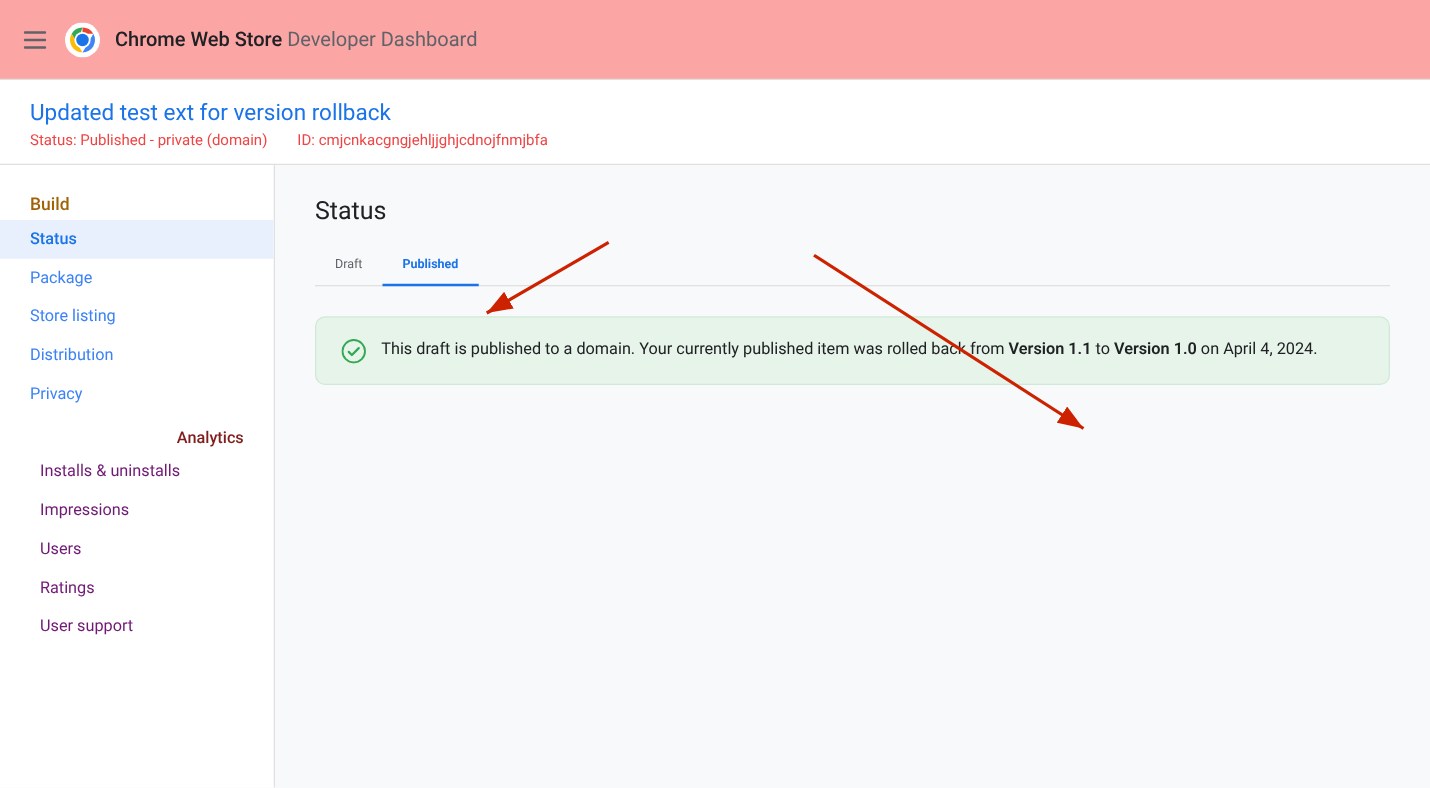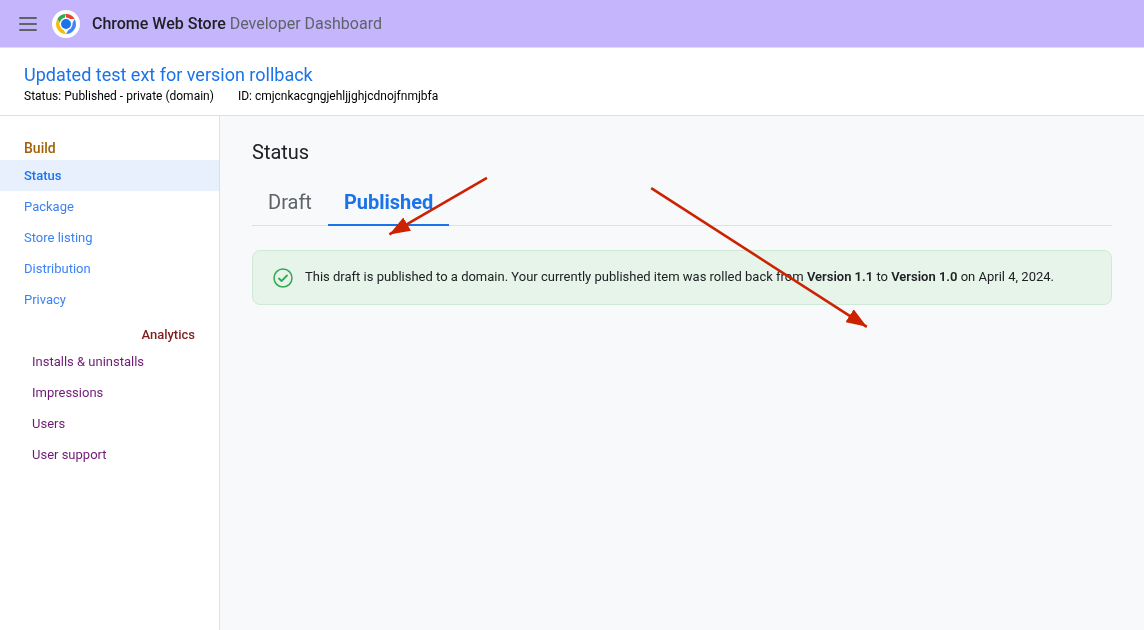--- a/index.html
+++ b/index.html
@@ -10,22 +10,22 @@
       color: #202124;
       width: 1144px;
       height: 630px;
       overflow: hidden;
     }
 
     
     .topbar {
       display: flex;
       align-items: center;
-      background: #c4b5fd;
-      height: 48px;
+      background: #fca5a5;
+      height: 64px;
       padding: 0 16px;
       border-bottom: 1px solid #e0e0e0;
       gap: 12px;
     }
     .topbar-menu-icon {
       font-size: 18px;
       color: #5f6368;
       cursor: pointer;
       width: 24px;
       display: flex;
@@ -52,21 +52,21 @@
       border-bottom: 1px solid #e0e0e0;
     }
     .page-header h1 {
       font-size: 18px;
       font-weight: 400;
       color: #1a73e8;
       margin-bottom: 4px;
     }
     .page-header .meta {
       font-size: 12px;
-      color: #000000;
+      color: #ef4444;
       display: flex;
       gap: 24px;
     }
 
     
     .main-layout {
       display: flex;
       height: calc(630px - 48px - 68px);
     }
 
@@ -130,21 +130,21 @@
     }
 
     
     .tabs {
       display: flex;
       border-bottom: 1px solid #e0e0e0;
       margin-bottom: 24px;
     }
     .tab {
       padding: 10px 16px;
-      font-size: 20px;
+      font-size: 10px;
       color: #5f6368;
       cursor: pointer;
       border-bottom: 2px solid transparent;
       margin-bottom: -1px;
     }
     .tab.active {
       color: #1a73e8;
       border-bottom: 2px solid #1a73e8;
       font-weight: 700;
     }
@@ -228,20 +228,21 @@
     <a class="sidebar-item active">Status</a>
     <a class="sidebar-item">Package</a>
     <a class="sidebar-item">Store listing</a>
     <a class="sidebar-item">Distribution</a>
     <a class="sidebar-item">Privacy</a>
 
     <div class="sidebar-analytics-label">Analytics</div>
     <a class="sidebar-sub-item">Installs &amp; uninstalls</a>
     <a class="sidebar-sub-item">Impressions</a>
     <a class="sidebar-sub-item">Users</a>
+    <a class="sidebar-sub-item">Ratings</a>
     <a class="sidebar-sub-item">User support</a>
   </nav>
 
   <main class="content" style="position:relative;">
     <h2 class="content-title">Status</h2>
 
     <div class="tabs">
       <div class="tab">Draft</div>
       <div class="tab active">Published</div>
     </div>

